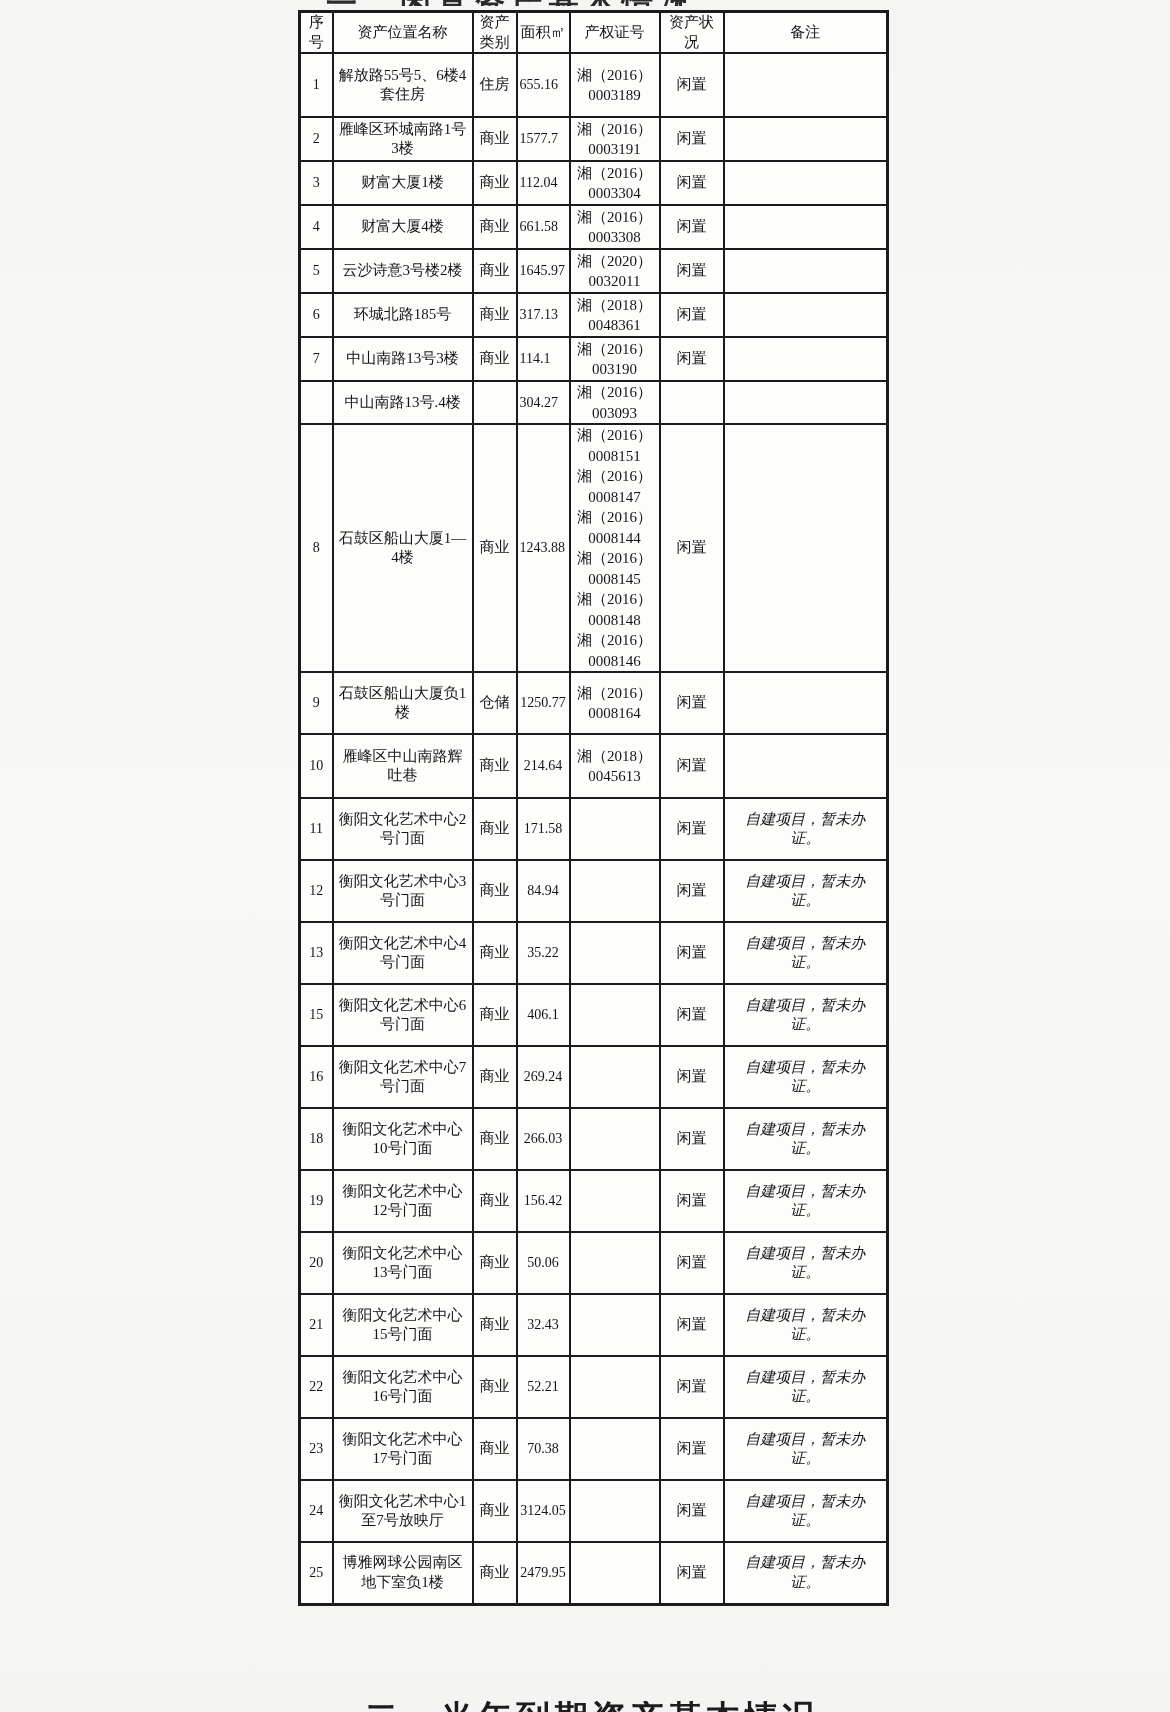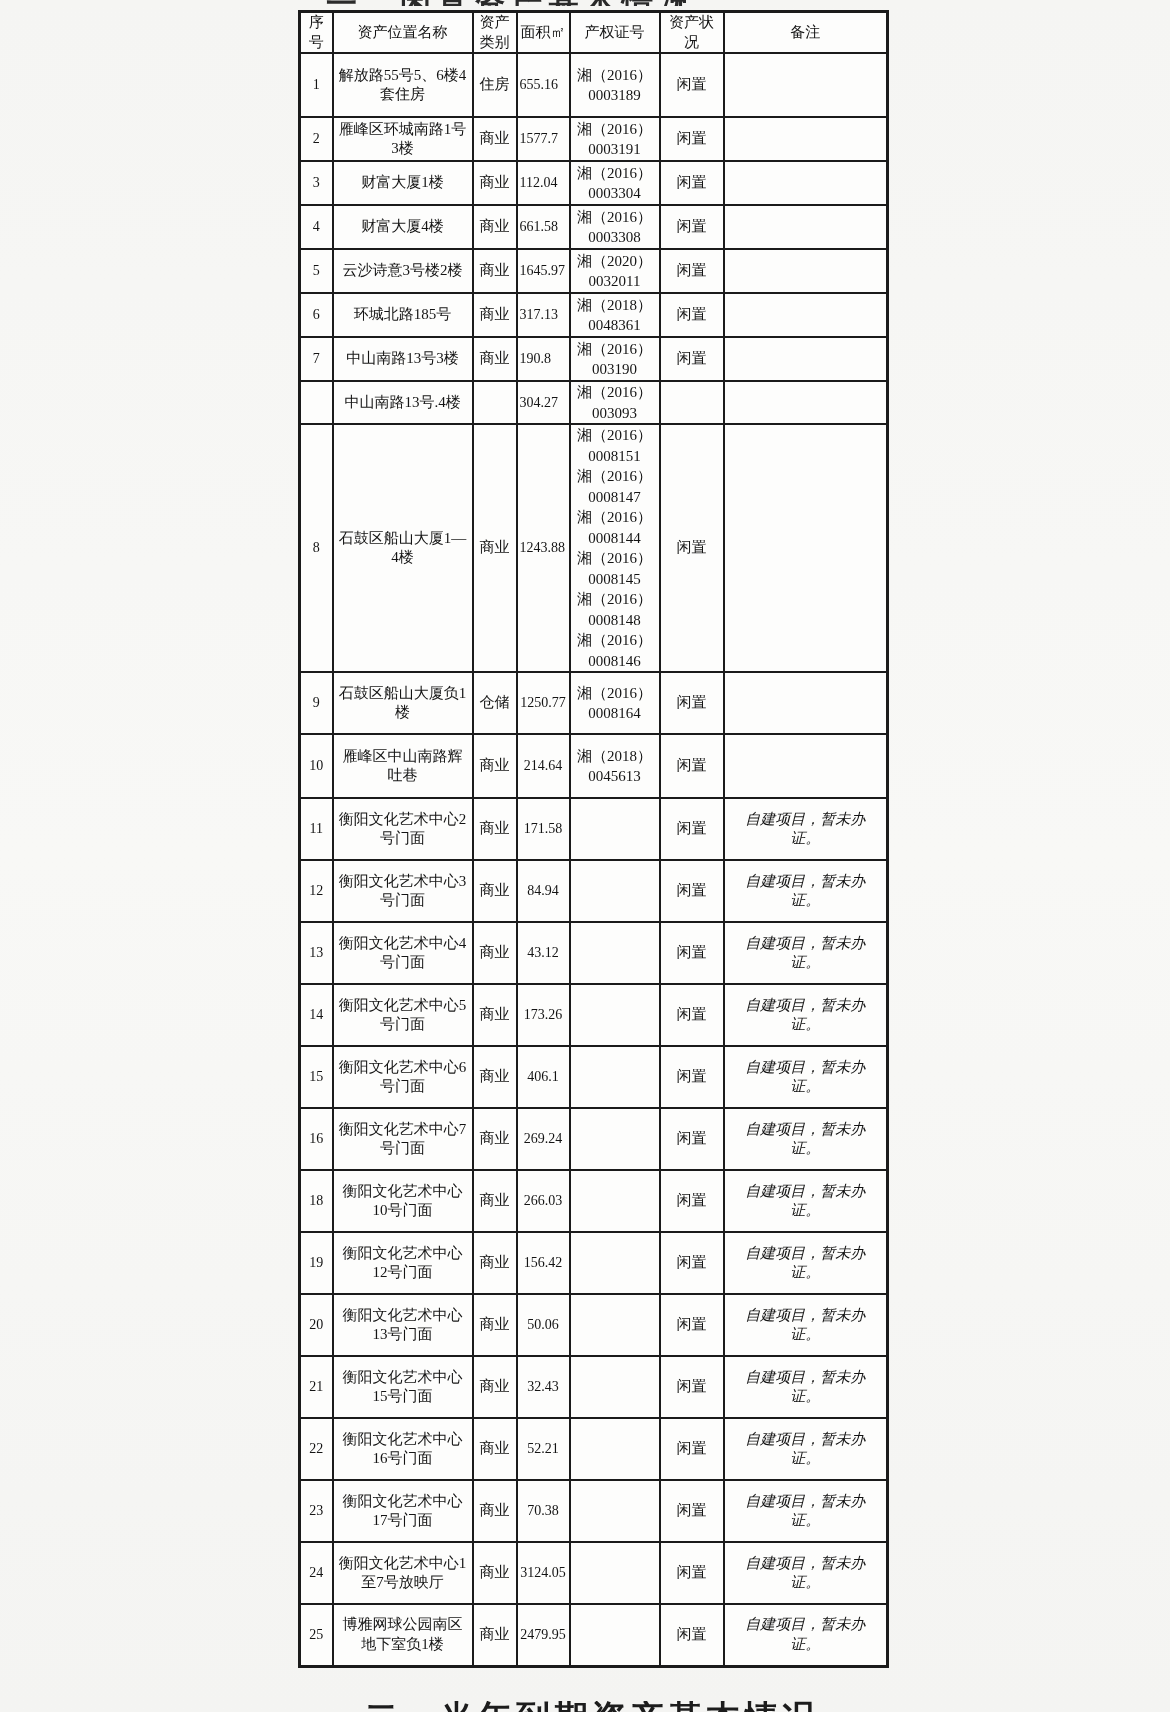--- a/index.html
+++ b/index.html
@@ -145,21 +145,21 @@
     <td class="c-area num-r"><span>317.13</span></td>
     <td class="c-cert"><span>湘（2018）
 0048361</span></td>
     <td class="c-status"><span>闲置</span></td>
     <td class="c-note"><span class="note-w"></span></td>
   </tr>
         <tr>
     <td class="c-no"><span>7</span></td>
     <td class="c-name"><span class="name-w">中山南路13号3楼</span></td>
     <td class="c-cat"><span>商业</span></td>
-    <td class="c-area num-r"><span>190.8</span></td>
+    <td class="c-area num-r"><span>114.1</span></td>
     <td class="c-cert"><span>湘（2016）
 003190</span></td>
     <td class="c-status"><span>闲置</span></td>
     <td class="c-note"><span class="note-w"></span></td>
   </tr>
         <tr>
     <td class="c-no"><span></span></td>
     <td class="c-name"><span class="name-w">中山南路13号.4楼</span></td>
     <td class="c-cat"><span></span></td>
     <td class="c-area num-r"><span>304.27</span></td>
@@ -223,30 +223,21 @@
     <td class="c-cat"><span>商业</span></td>
     <td class="c-area"><span>84.94</span></td>
     <td class="c-cert"><span></span></td>
     <td class="c-status"><span>闲置</span></td>
     <td class="c-note"><span class="note-w">自建项目，暂未办证。</span></td>
   </tr>
         <tr>
     <td class="c-no"><span>13</span></td>
     <td class="c-name"><span class="name-w">衡阳文化艺术中心4号门面</span></td>
     <td class="c-cat"><span>商业</span></td>
-    <td class="c-area"><span>43.12</span></td>
-    <td class="c-cert"><span></span></td>
-    <td class="c-status"><span>闲置</span></td>
-    <td class="c-note"><span class="note-w">自建项目，暂未办证。</span></td>
-  </tr>
-        <tr>
-    <td class="c-no"><span>14</span></td>
-    <td class="c-name"><span class="name-w">衡阳文化艺术中心5号门面</span></td>
-    <td class="c-cat"><span>商业</span></td>
-    <td class="c-area"><span>173.26</span></td>
+    <td class="c-area"><span>35.22</span></td>
     <td class="c-cert"><span></span></td>
     <td class="c-status"><span>闲置</span></td>
     <td class="c-note"><span class="note-w">自建项目，暂未办证。</span></td>
   </tr>
         <tr>
     <td class="c-no"><span>15</span></td>
     <td class="c-name"><span class="name-w">衡阳文化艺术中心6号门面</span></td>
     <td class="c-cat"><span>商业</span></td>
     <td class="c-area"><span>406.1</span></td>
     <td class="c-cert"><span></span></td>

